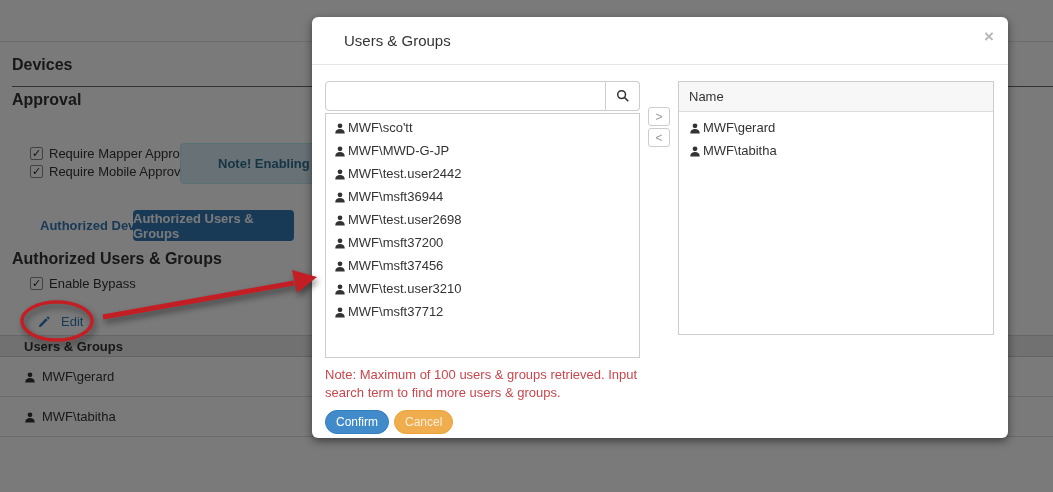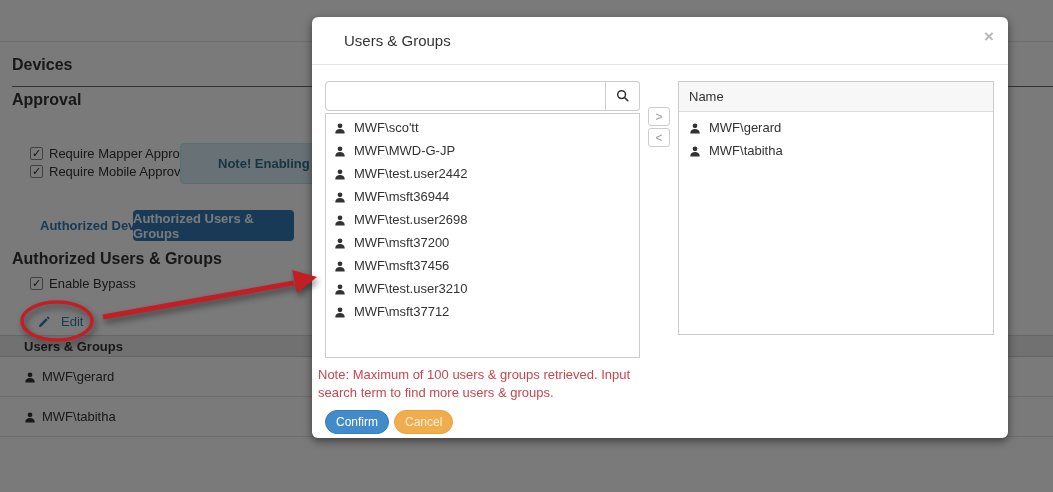--- a/index.html
+++ b/index.html
@@ -70,37 +70,37 @@
 
   .col-left { width:315px; }
   .search-group { display:flex; height:30px; }
   .search-input { flex:1; border:1px solid #ccc; border-radius:4px 0 0 4px;
                   padding:0 8px; font-size:13px; font-family:inherit; outline:none; color:#333; }
   .search-btn { width:34px; border:1px solid #ccc; border-left:none; border-radius:0 4px 4px 0;
                 background:#fff; display:flex; align-items:center; justify-content:center;
                 cursor:pointer; }
   .user-list { margin-top:2px; border:1px solid #ccc; height:245px; overflow:hidden;
                padding-top:2px; }
-  .user-item { display:flex; align-items:center; gap:8px; padding:4px 8px;
+  .user-item { display:flex; align-items:center; gap:2px; padding:4px 8px;
                font-size:13px; color:#333; cursor:pointer; }
 
   .col-mid { width:38px; display:flex; flex-direction:column; align-items:center;
              padding-top:26px; gap:2px; }
   .xfer-btn { width:22px; height:19px; border:1px solid #ccc; border-radius:3px;
               background:#fff; color:#999; font-size:12px; line-height:1;
               display:flex; align-items:center; justify-content:center; cursor:pointer; }
 
   .col-right { flex:1; }
   .sel-panel { border:1px solid #ccc; height:254px; overflow:hidden; }
   .sel-header { background:#f7f7f7; border-bottom:1px solid #ddd; padding:7px 10px;
                 font-size:13px; color:#333; }
   .sel-body { padding-top:4px; }
   .sel-body .user-item { padding:4px 10px; }
 
-  .modal-note { margin:8px 14px 0 6px; width:352px; font-size:13px; line-height:1.4;
+  .modal-note { margin:8px 14px 0 13px; width:352px; font-size:13px; line-height:1.4;
                 color:#c9464d; }
   .modal-actions { margin:8px 14px 0 13px; display:flex; gap:5px; }
   .btn { border-radius:12px; font-size:12px; font-family:inherit; padding:4px 10px;
          cursor:pointer; color:#fff; }
   .btn-confirm { background:#428bca; border:1px solid #357ebd; }
   .btn-cancel { background:#f0ad4e; border:1px solid #eea236; color:rgba(255,255,255,0.8); }
 
   
   .annotations { position:absolute; inset:0; z-index:50; pointer-events:none; }
   .annotations svg { width:100%; height:100%;

